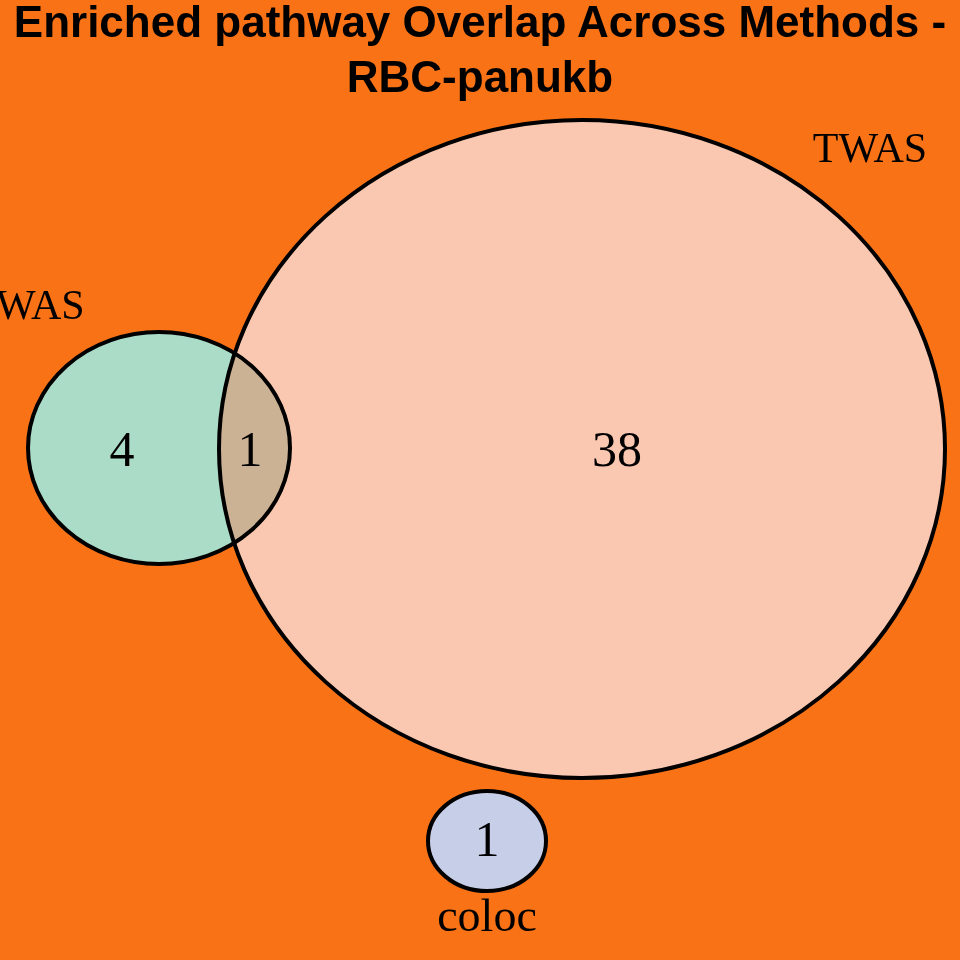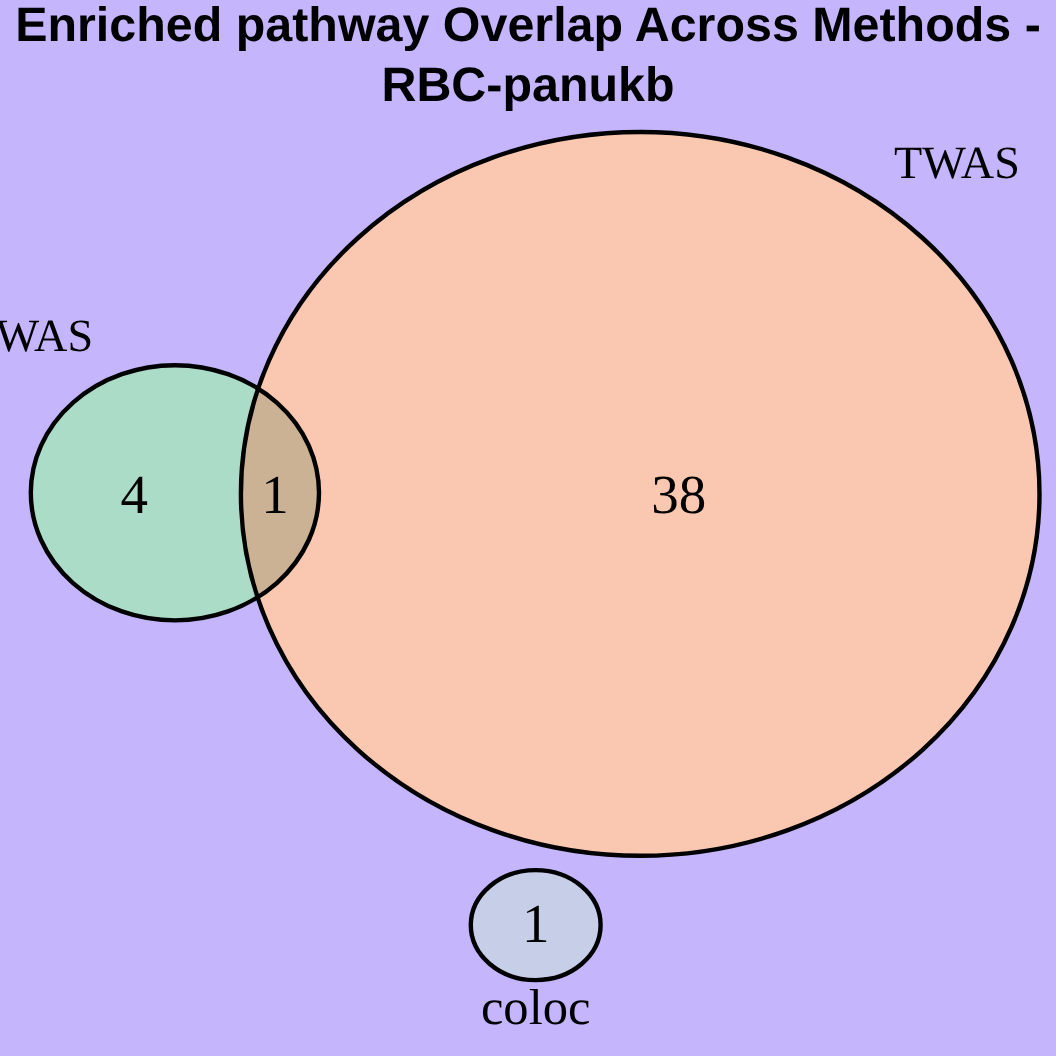--- a/index.html
+++ b/index.html
@@ -7,21 +7,21 @@
     padding: 0;
     width: 960px;
     height: 960px;
     background: #ffffff;
     overflow: hidden;
   }
   .stage {
     position: relative;
     width: 960px;
     height: 960px;
-    background: #c4b5fd;
+    background: #f97316;
   }
   svg { display: block; }
   .title-text {
     font-family: "Liberation Sans", sans-serif;
     font-weight: 700;
     font-size: 44px;
     fill: #000000;
   }
   .cat-label {
     font-family: "Liberation Serif", serif;

